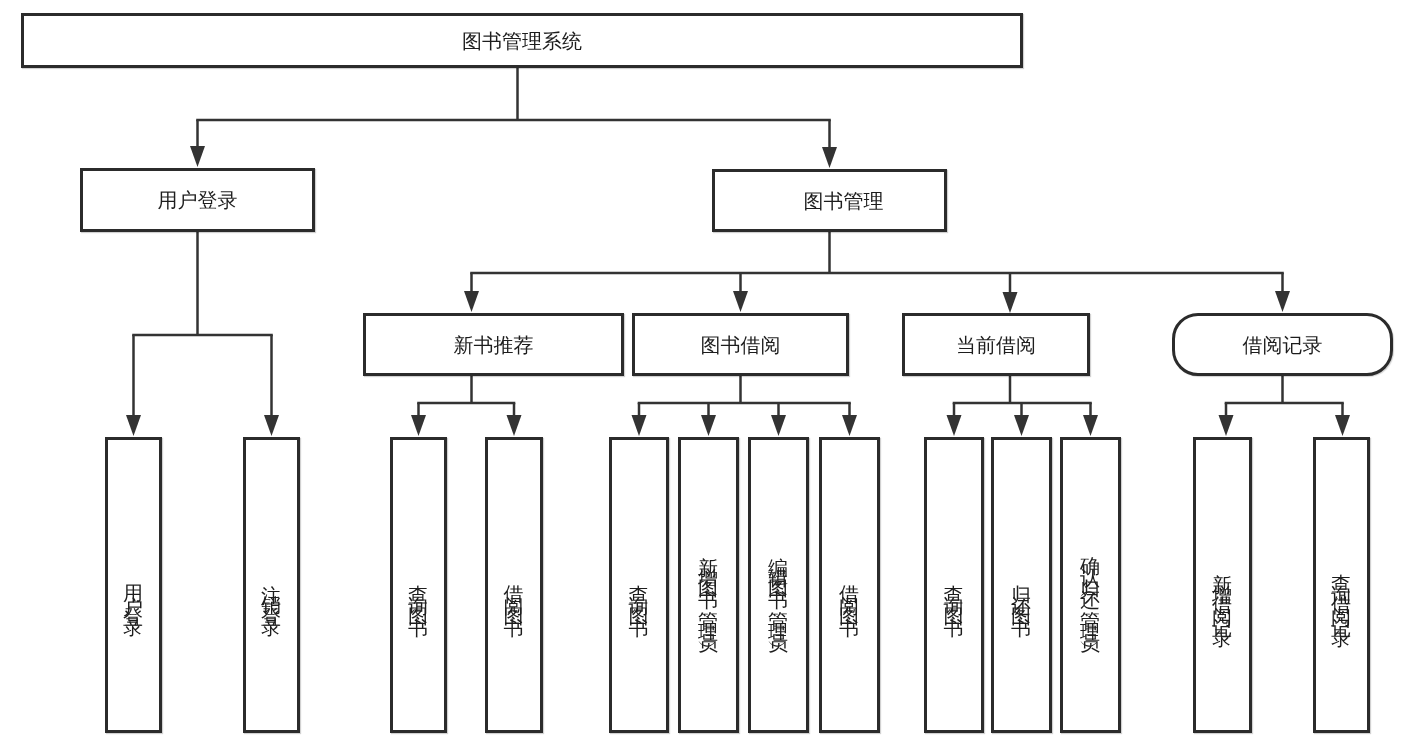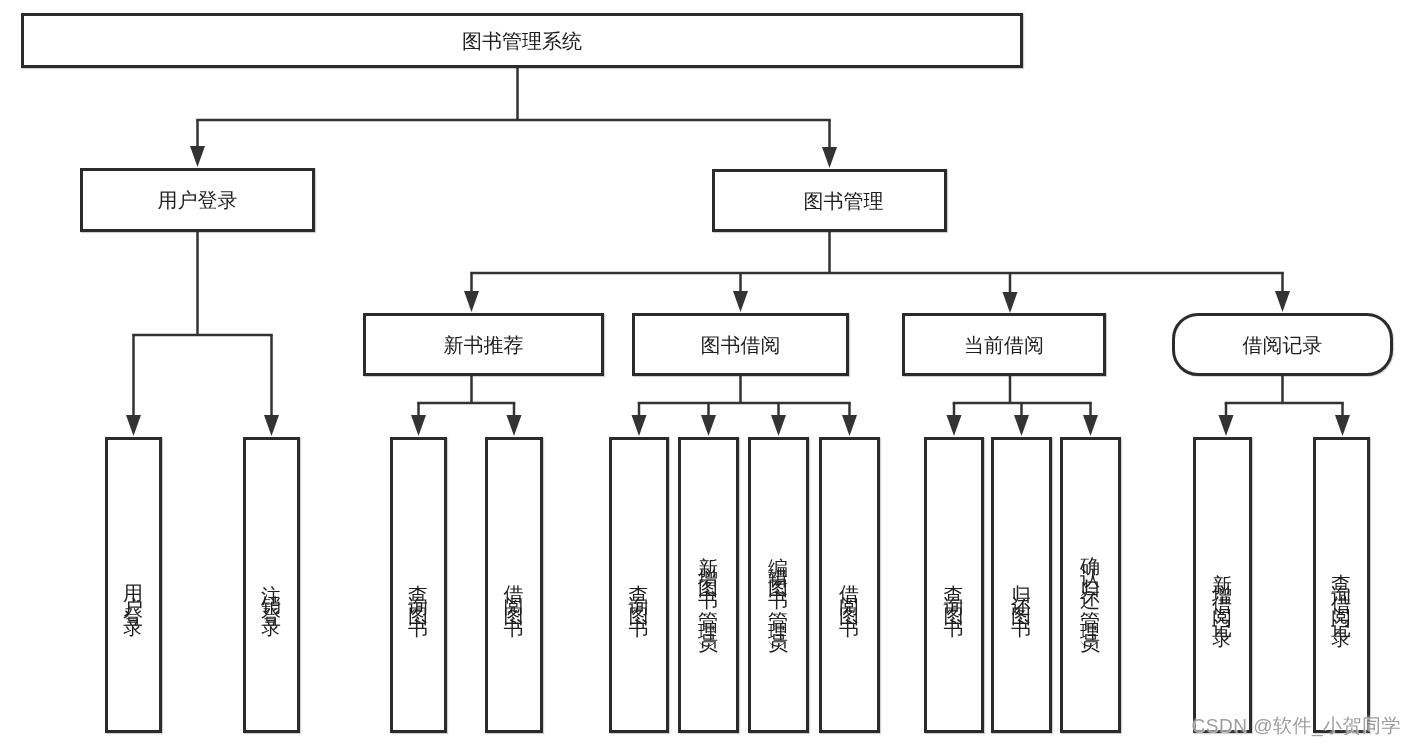--- a/index.html
+++ b/index.html
@@ -116,27 +116,27 @@
   <div id="nodes">
       <div class="node h" style="left: 21px; top: 13px; width: 1002px; height: 55px;">
         <span class="label">图书管理系统</span>
       </div>
       <div class="node h" style="left: 80px; top: 168px; width: 235px; height: 64px;">
         <span class="label">用户登录</span>
       </div>
       <div class="node h" style="left: 712px; top: 169px; width: 235px; height: 63px; padding-left: 28px;">
         <span class="label">图书管理</span>
       </div>
-      <div class="node h" style="left: 363px; top: 313px; width: 241px; height: 63px;">
+      <div class="node h" style="left: 363px; top: 313px; width: 261px; height: 63px;">
         <span class="label">新书推荐</span>
       </div>
       <div class="node h" style="left: 632px; top: 313px; width: 217px; height: 63px;">
         <span class="label">图书借阅</span>
       </div>
-      <div class="node h" style="left: 902px; top: 313px; width: 204px; height: 63px;">
+      <div class="node h" style="left: 902px; top: 313px; width: 188px; height: 63px;">
         <span class="label">当前借阅</span>
       </div>
       <div class="node h" style="left: 1172px; top: 313px; width: 221px; height: 63px; border-radius: 26px;">
         <span class="label">借阅记录</span>
       </div>
       <div class="node v" style="left: 105px; top: 437px; width: 57px; height: 296px;">
         <span class="label">用户登录</span>
       </div>
       <div class="node v" style="left: 243px; top: 437px; width: 57px; height: 296px;">
         <span class="label">注销登录</span>
@@ -168,14 +168,13 @@
       <div class="node v" style="left: 1060px; top: 437px; width: 61px; height: 296px;">
         <span class="label">确认归还（管理员）</span>
       </div>
       <div class="node v" style="left: 1193px; top: 437px; width: 59px; height: 296px;">
         <span class="label">新增借阅记录</span>
       </div>
       <div class="node v" style="left: 1313px; top: 437px; width: 57px; height: 296px;">
         <span class="label">查询借阅记录</span>
       </div>
     </div>
-  <div class="watermark">CSDN @软件_小贺同学</div>
 </div>
 
 </body></html>

